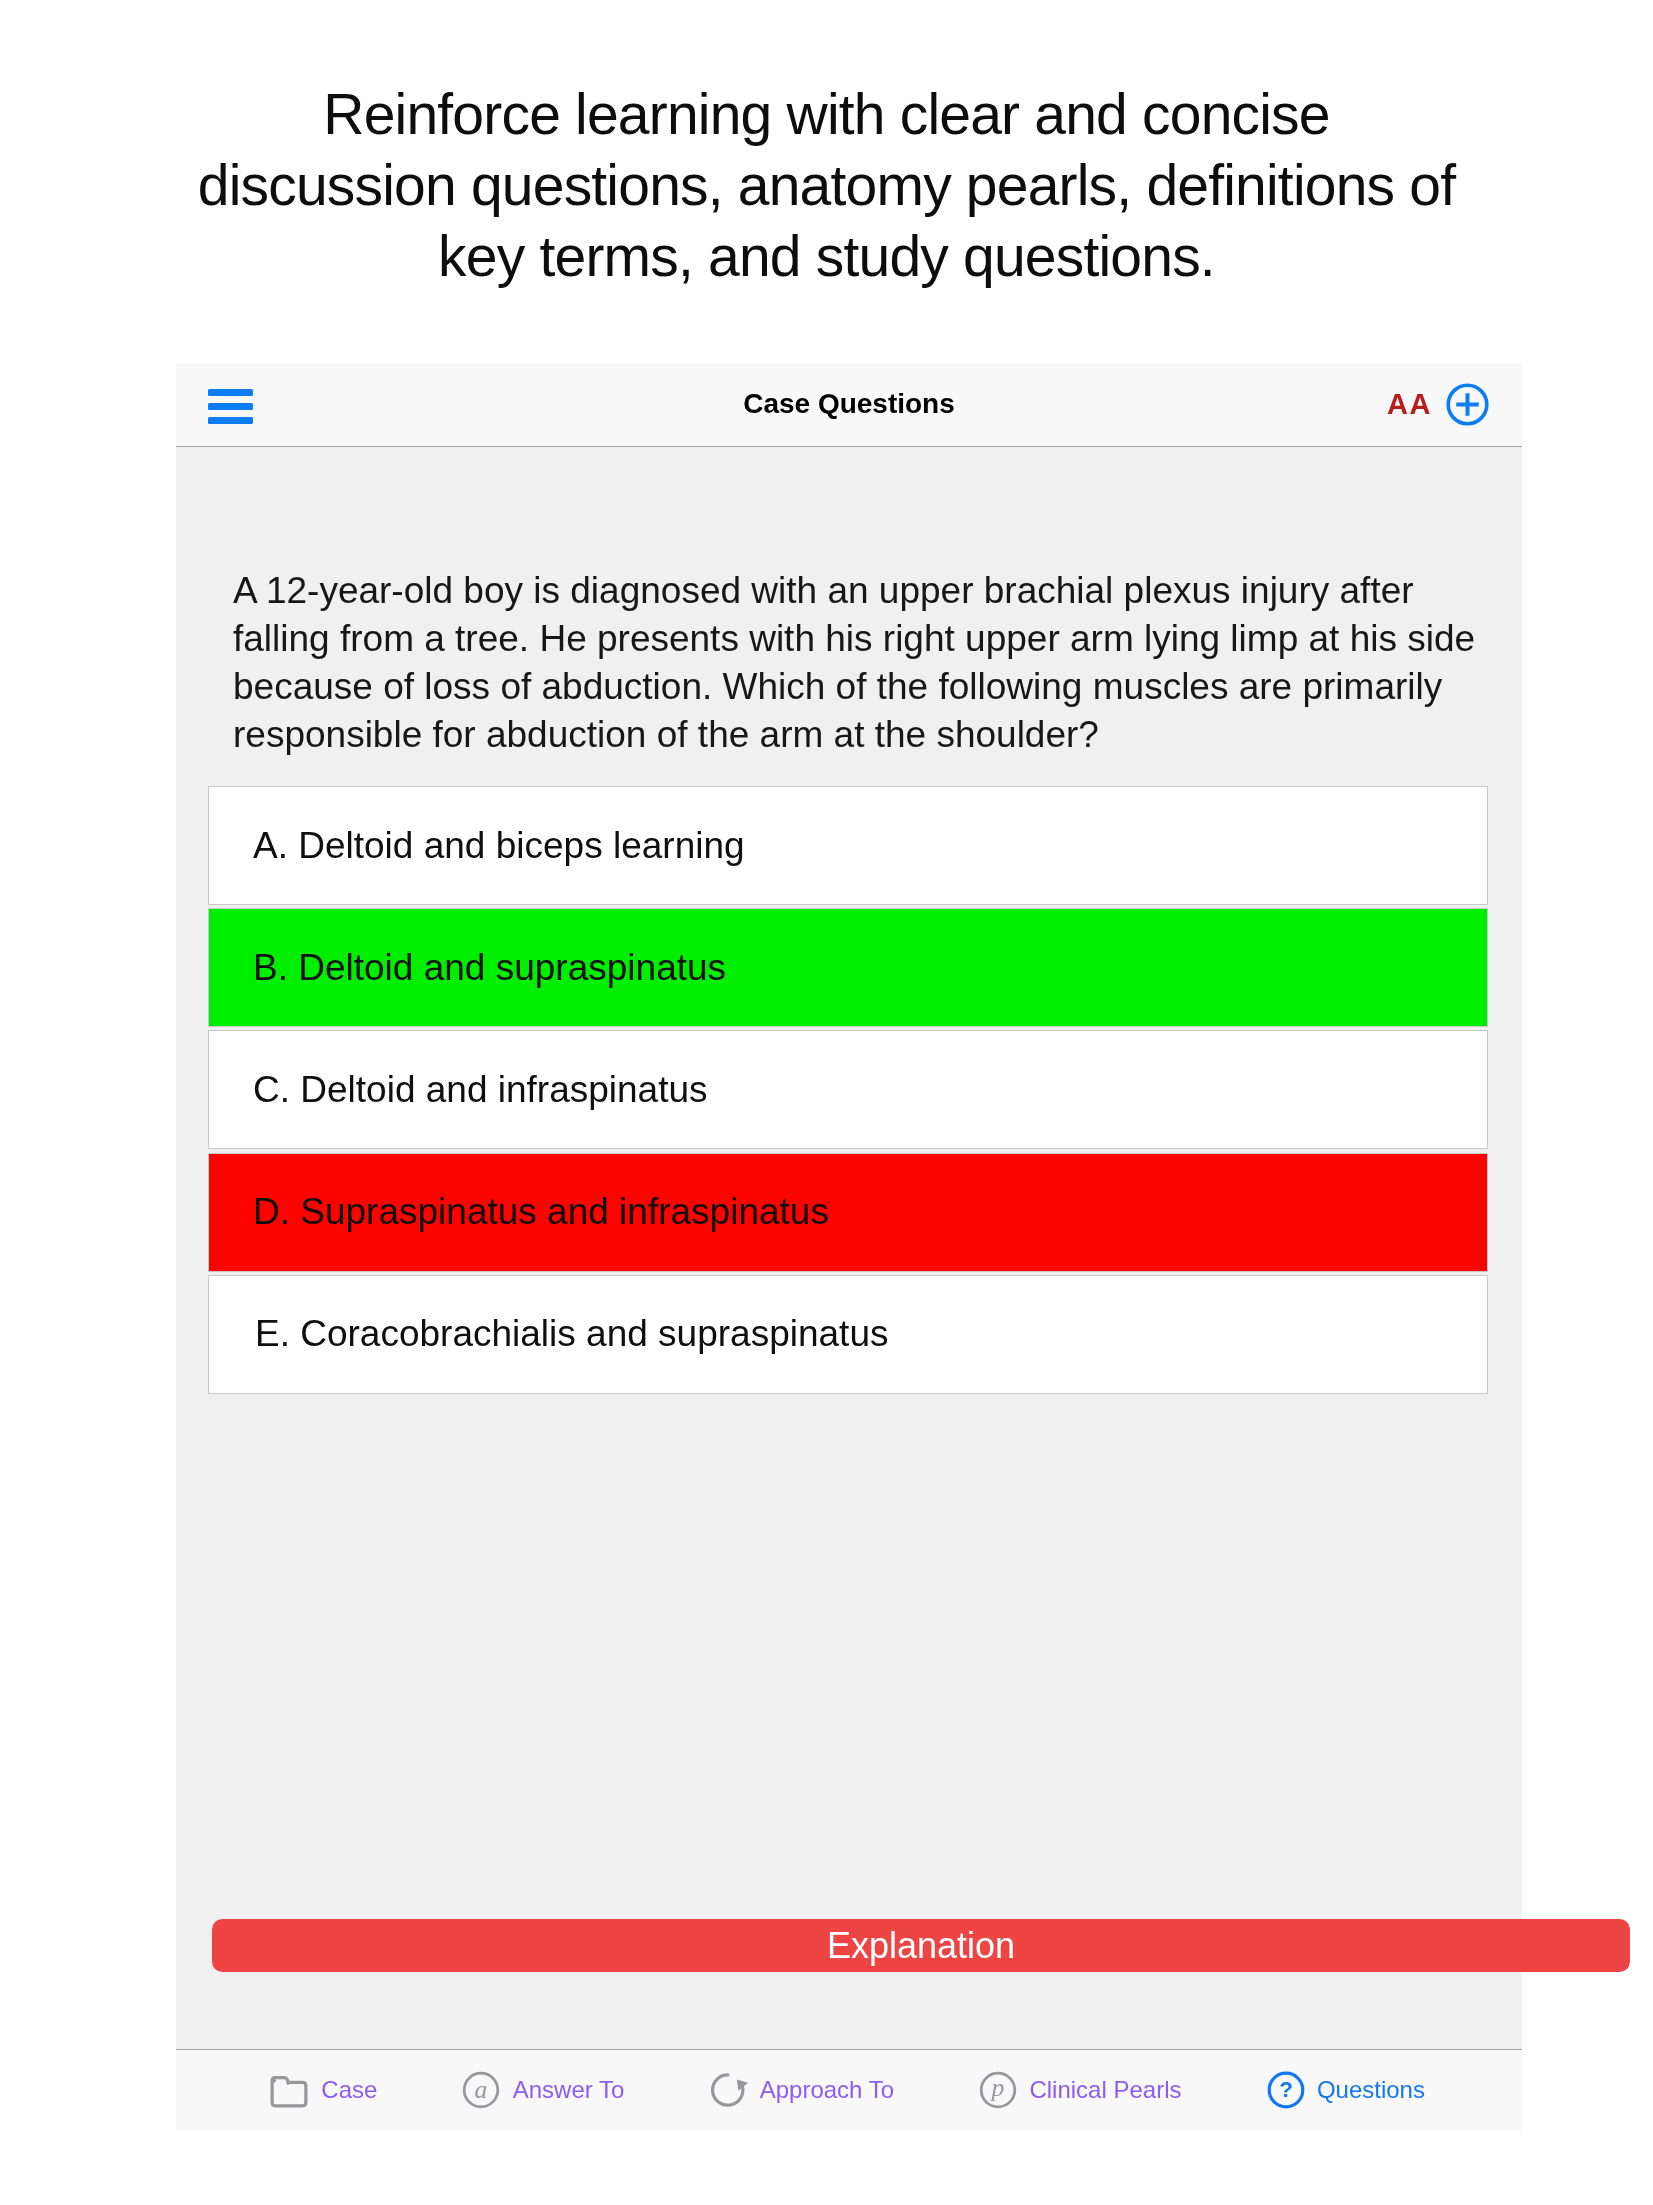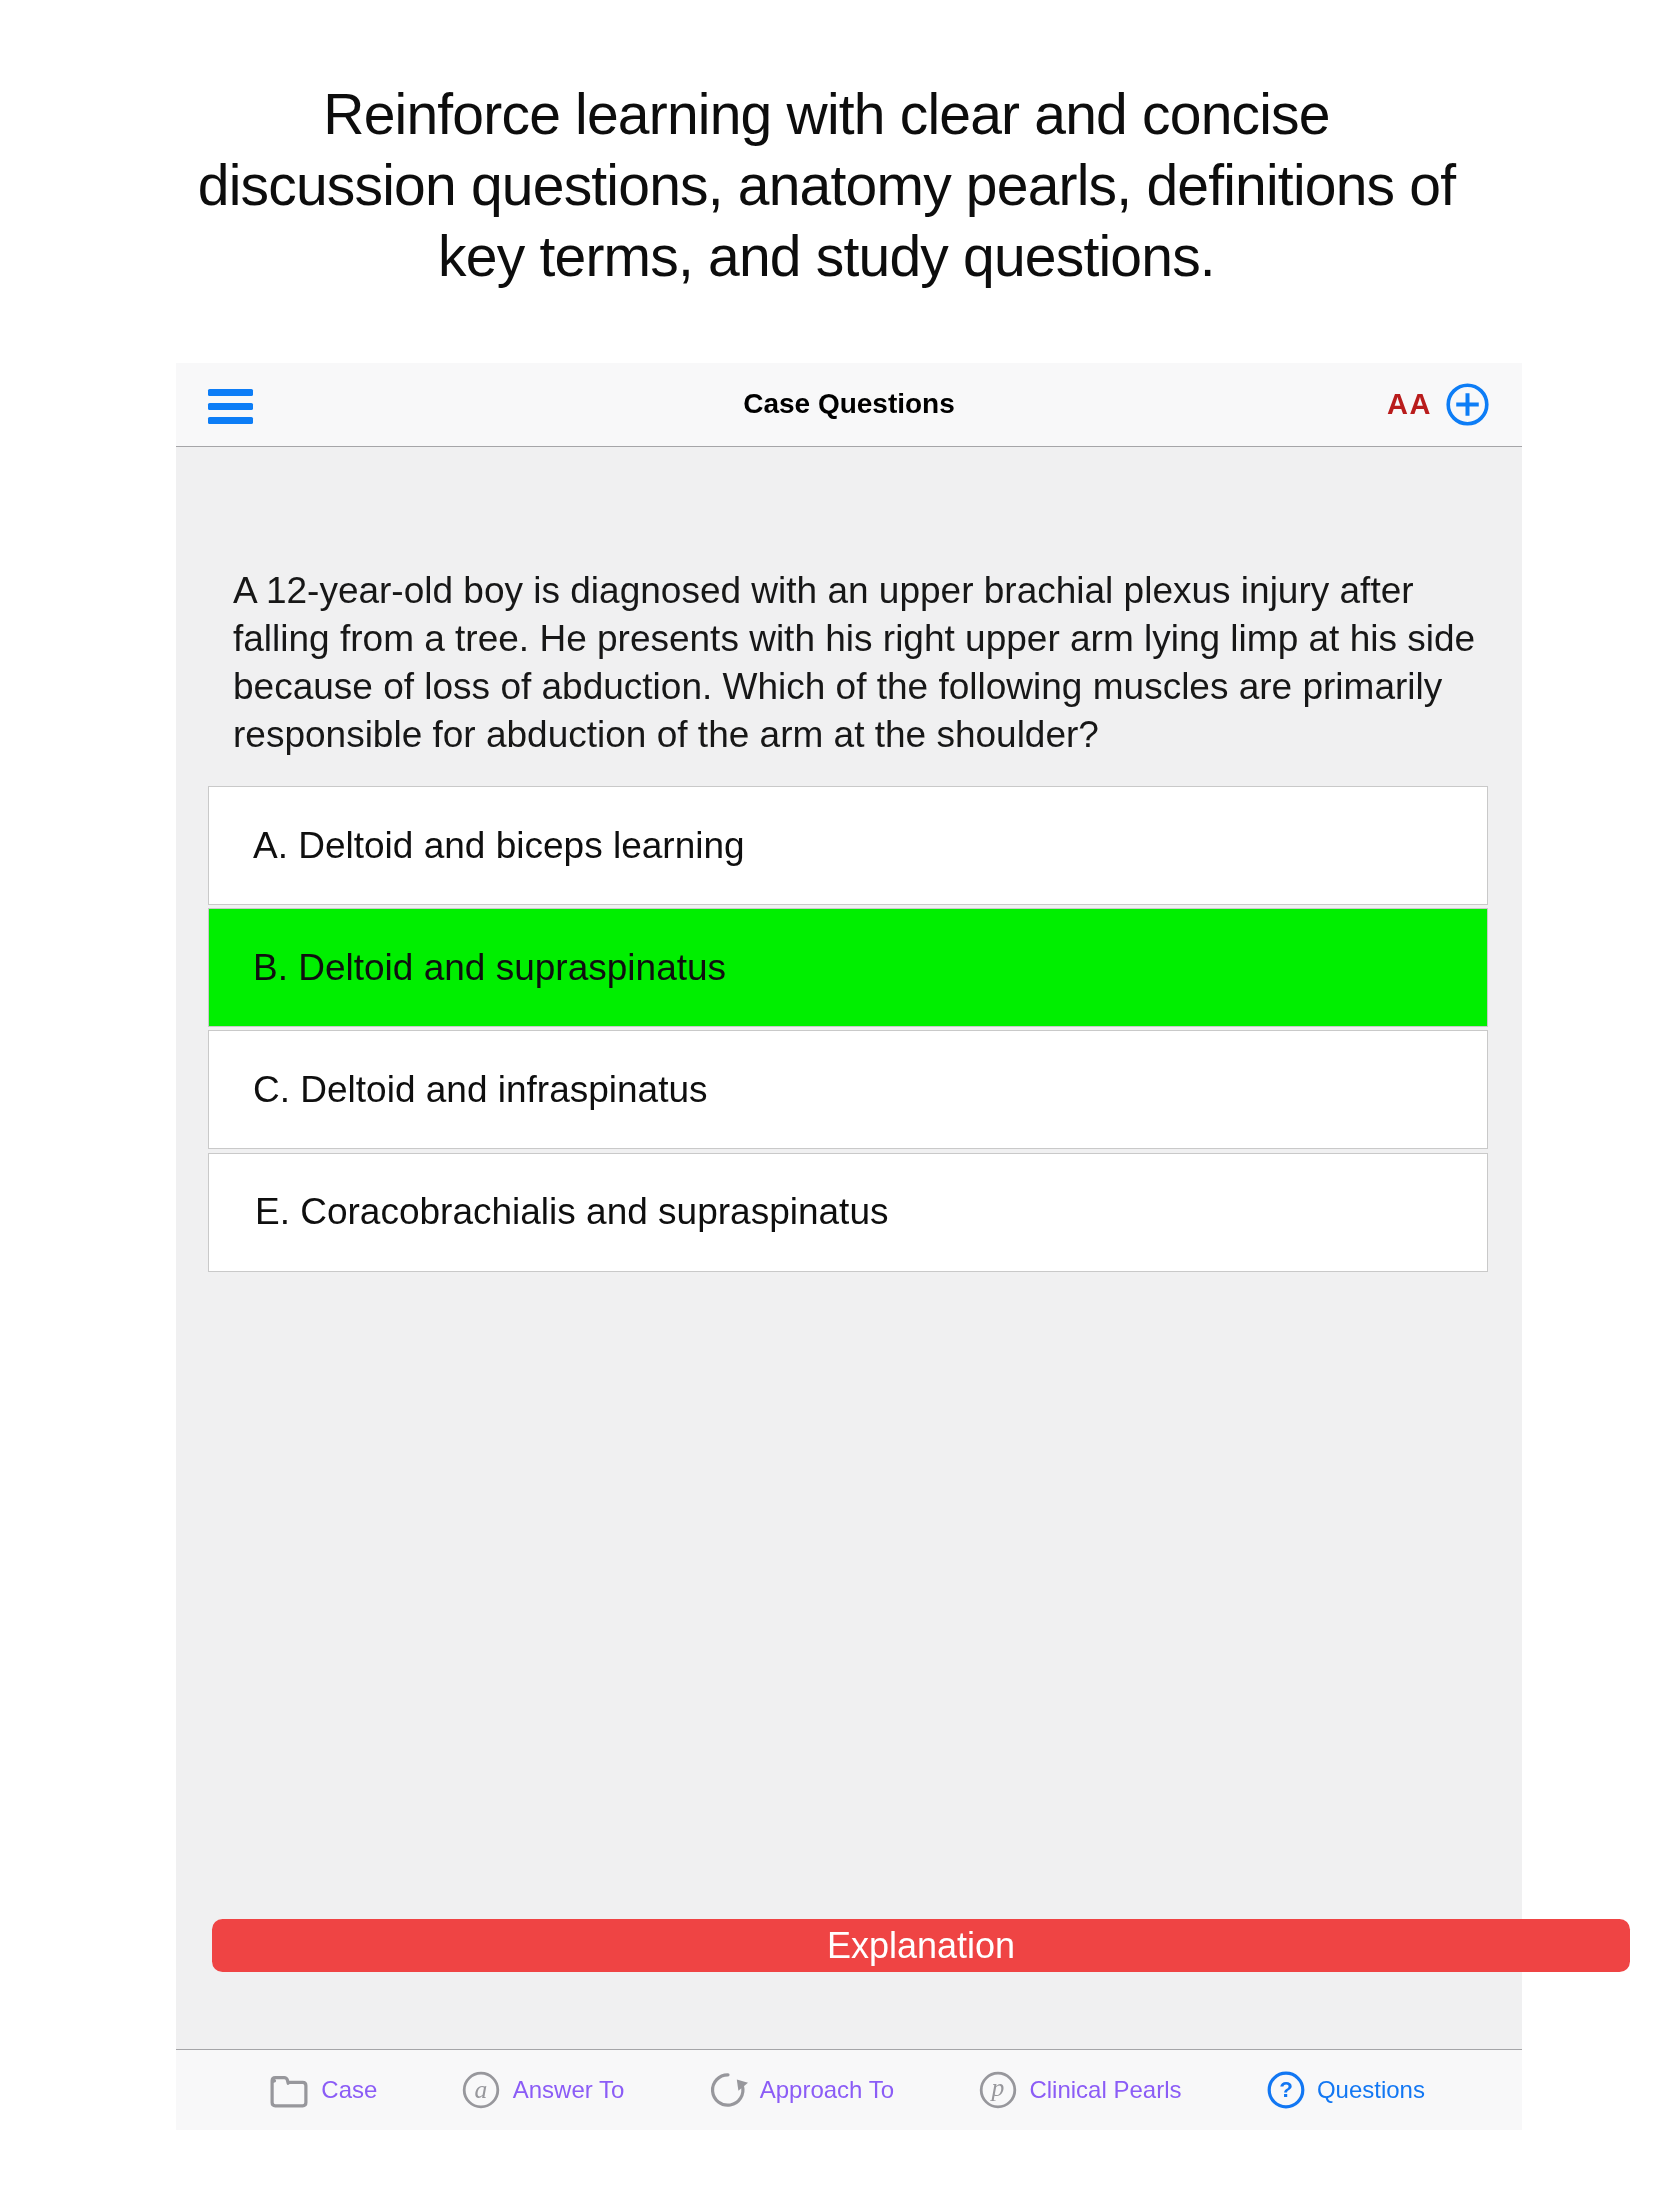--- a/index.html
+++ b/index.html
@@ -107,20 +107,23 @@
   <div class="options">
     <div class="opt-row" style="background: rgb(255, 255, 255);">
       <span>A. Deltoid and biceps learning</span>
     </div>
     <div class="opt-row" style="background: rgb(0, 239, 0);">
       <span>B. Deltoid and supraspinatus</span>
     </div>
     <div class="opt-row" style="background: rgb(255, 255, 255);">
       <span>C. Deltoid and infraspinatus</span>
     </div>
+    <div class="opt-row" style="background: rgb(251, 4, 0);">
+      <span>D. Supraspinatus and infraspinatus</span>
+    </div>
     <div class="opt-row" style="background: rgb(255, 255, 255); padding-left: 46px;">
       <span>E. Coracobrachialis and supraspinatus</span>
     </div>
   </div>
 
   <div class="explanation-btn">Explanation</div>
   <div class="next-btn">Next</div>
 
   <div class="toolbar">
 

